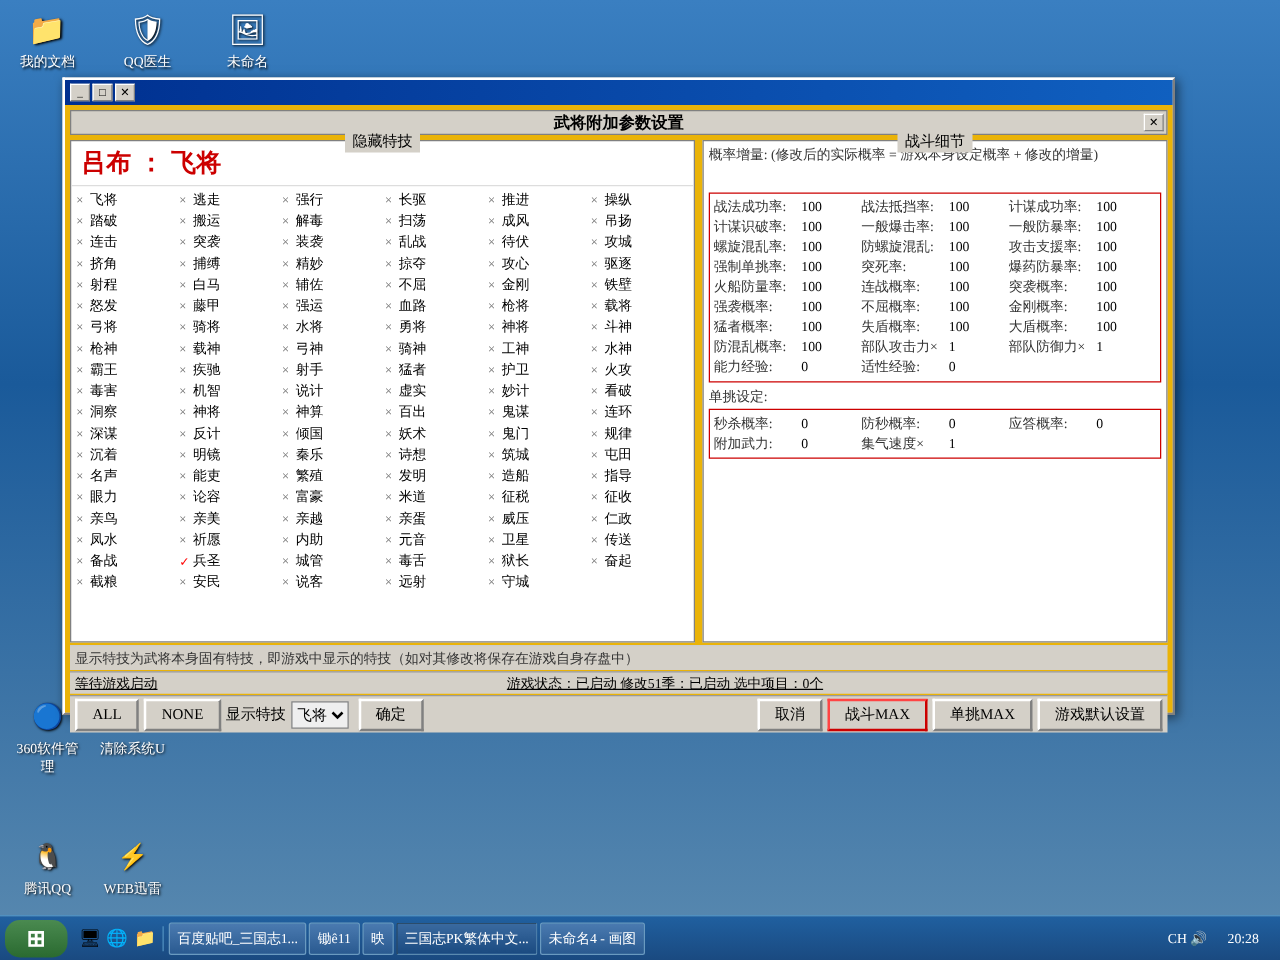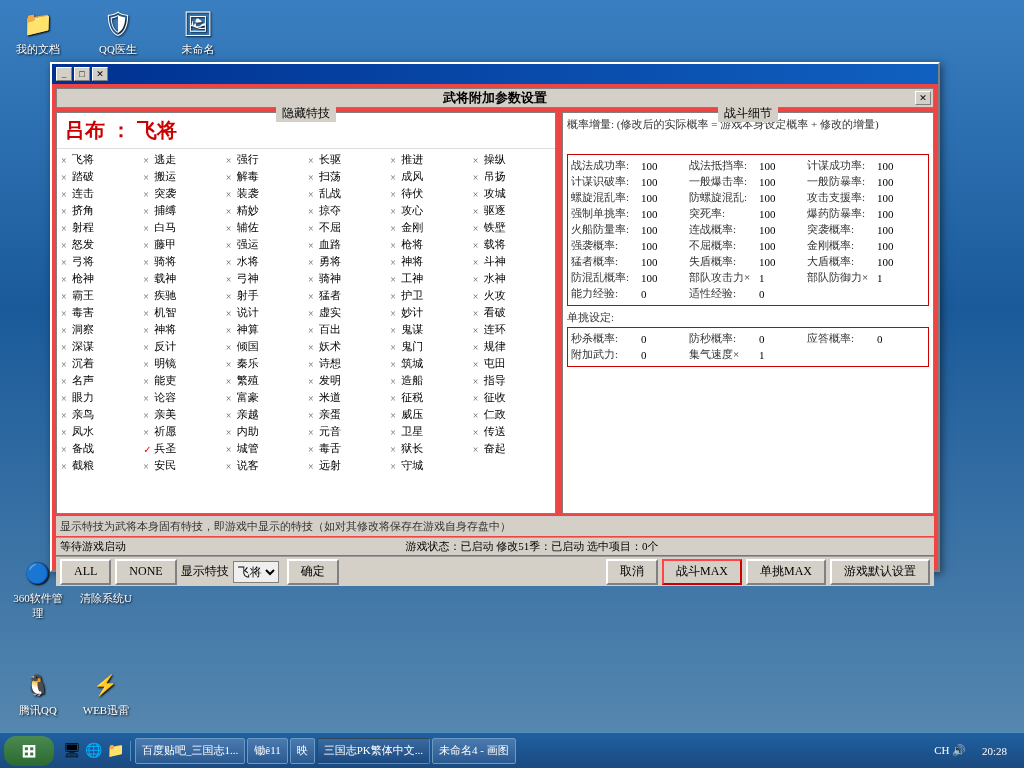--- a/index.html
+++ b/index.html
@@ -268,21 +268,21 @@
   <div class="main-window">
 
     <div class="window-titlebar">
       <div class="titlebar-buttons">
         <div class="titlebar-btn">_</div>
         <div class="titlebar-btn">□</div>
         <div class="titlebar-btn">✕</div>
       </div>
     </div>
 
-    <div style="background:#ef4444; padding:4px; height:calc(100% - 20px); position:relative;">
+    <div style="background:#eab308; padding:4px; height:calc(100% - 20px); position:relative;">
 
       <div style="background:#d4d0c8; text-align:center; margin-bottom:4px; position:relative; height:20px; display:flex; align-items:center; justify-content:center; border:1px solid #808080;">
         <span style="font-size:13px; font-weight:bold;">武将附加参数设置</span>
         <div style="position:absolute; right:2px; top:2px; display:flex; gap:2px;">
           <div class="titlebar-btn">✕</div>
         </div>
       </div>
 
       <div style="display:flex; gap:6px; height:calc(100% - 76px);">
 
@@ -923,21 +923,21 @@
                   </div>
                 </div>
             </div>
           </div>
         </div>
 
       </div>
 
       <div style="font-size:11px; padding:2px 4px; color:#333; background:#d4d0c8; border-top:1px solid #ccc; margin-top:2px;">显示特技为武将本身固有特技，即游戏中显示的特技（如对其修改将保存在游戏自身存盘中）</div>
 
-      <div style="display:flex; align-items:center; height:18px; background:#d4d0c8; border-top:1px solid #999; font-size:11px; padding:0 4px; margin-top:1px;">
+      <div style="display:flex; align-items:center; height:18px; background:#d4d0c8; border-top:1px solid #999; font-size:11px; padding:0 4px; margin-top:1px;text-decoration:underline;">
         <span style="flex:0 0 auto; padding-right:8px;">等待游戏启动</span>
         <span style="flex:1; text-align:center;">游戏状态：已启动  修改51季：已启动  选中项目：0个</span>
       </div>
 
       <div style="display:flex; align-items:center; height:30px; background:#d4d0c8; border-top:1px solid #999; padding:0 4px; gap:4px; margin-top:1px;">
         <button class="btn">ALL</button>
         <button class="btn">NONE</button>
         <span style="font-size:12px;">显示特技</span>
         <select class="display-select">
           <option>飞将</option>

